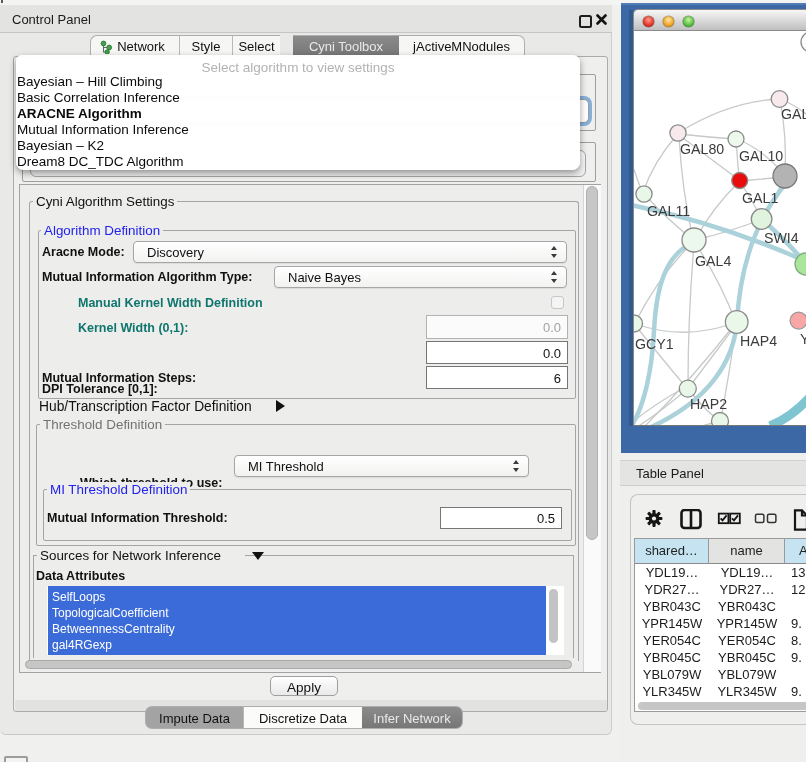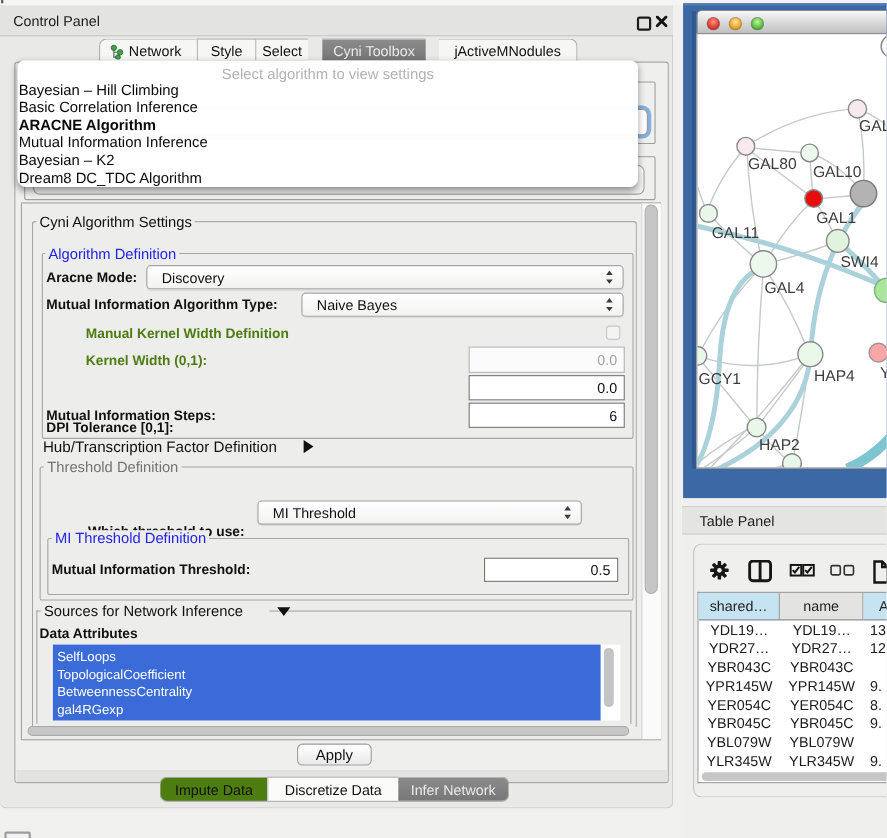--- a/index.html
+++ b/index.html
@@ -1,21 +1,21 @@
 <!DOCTYPE html>
 <html><head>
 <meta charset="utf-8">
 <style>
   html,body{margin:0;padding:0;}
   body{width:806px;height:762px;overflow:hidden;background:#f0f0ef;
        font-family:"Liberation Sans", sans-serif;}
   .abs{position:absolute;}
   #root{position:absolute;top:0;left:0;width:806px;height:762px;}
   .lbl{font-weight:bold;font-size:12.5px;color:#111;white-space:nowrap;}
-  .lbl.dis{color:#4d7c0f;padding-left:36px;}
+  .lbl.dis{color:#0f766e;padding-left:36px;}
   .tlabel{font-size:13.4px;color:#111;white-space:nowrap;background:#ededec;padding:0 3px;}
   .tbox{border:1px solid #a8a8a8;border-radius:2px;}
   .combo{background:linear-gradient(#ffffff,#f2f2f1);border:1px solid #a6a6a6;border-radius:4px;
          box-shadow:0 1px 1px rgba(0,0,0,0.08);}
   .combo .ctext{position:absolute;font-size:13px;color:#111;white-space:nowrap;}
   .arr{position:absolute;width:0;height:0;border-left:3.5px solid transparent;border-right:3.5px solid transparent;}
   .arr.up{border-bottom:4.5px solid #3a3a3a;}
   .arr.dn{border-top:4.5px solid #3a3a3a;}
   .tfield{background:#fff;border:1px solid #767676;font-size:13px;color:#111;
           text-align:right;}
@@ -64,21 +64,21 @@
         <circle cx="9.2" cy="7.5" r="2.4" fill="#46a14c" stroke="#1f6e28" stroke-width="0.8"></circle>
         <circle cx="7.2" cy="12" r="2.2" fill="#46a14c" stroke="#1f6e28" stroke-width="0.8"></circle>
       </svg>
     </div>
     <div class="tab" style="left:89px;width:53px;border-left:1px solid #b9b9b9;">
         <span>Style</span>
       </div>
     <div class="tab" style="left:142px;width:48px;border-left:1px solid #b9b9b9;">
         <span>Select</span>
       </div>
-    <div class="tab sel" style="left:203px;width:94px;">
+    <div class="tab sel" style="left:203px;width:106px;">
         <span>Cyni Toolbox</span>
       </div>
     <div class="tab" style="left:309px;width:126px;border-right:1px solid #aeaeae;border-radius:0 7px 0 0;text-align:center;">
         <span>jActiveMNodules</span>
       </div>
   </div>
 
   <div class="abs" style="left:19px;top:184px;width:582px;height:489px;border:1px solid #a2a2a2;
        background:#ededec;box-sizing:border-box;overflow:hidden;">
   </div>
@@ -169,21 +169,21 @@
        border:1px solid #b0b0b0;border-radius:6px;box-sizing:border-box;"></div>
 
   <div class="abs" style="left:15px;top:700px;width:592px;height:11px;background:#e2e2e0;border-radius:0 0 3px 3px;"></div>
 
   <div class="abs" style="left:270px;top:676px;width:68px;height:20px;background:linear-gradient(#ffffff,#e9e9e9);
        border:1px solid #9f9f9f;border-radius:5px;box-sizing:border-box;text-align:center;">
     <span style="font-size:13.5px;color:#111;position:relative;top:1px;">Apply</span>
   </div>
 
   <div class="abs" style="left:145px;top:706px;width:318px;height:23px;">
-    <div class="tab" style="left:0;width:98px;background:#4d7c0f;border-left:1px solid #aeaeae;border-radius:7px 0 0 7px;">
+    <div class="tab" style="left:0;width:98px;background:#a3a3a3;border-left:1px solid #aeaeae;border-radius:7px 0 0 7px;">
         <span>Impute Data</span>
       </div>
     <div class="tab" style="left:98px;width:119px;background:#fbfbfa;border-left:1px solid #b9b9b9;">
         <span>Discretize Data</span>
       </div>
     <div class="tab sel" style="left:217px;width:101px;border-right:1px solid #aeaeae;border-radius:0 7px 7px 0;">
         <span>Infer Network</span>
       </div>
   </div>
 

